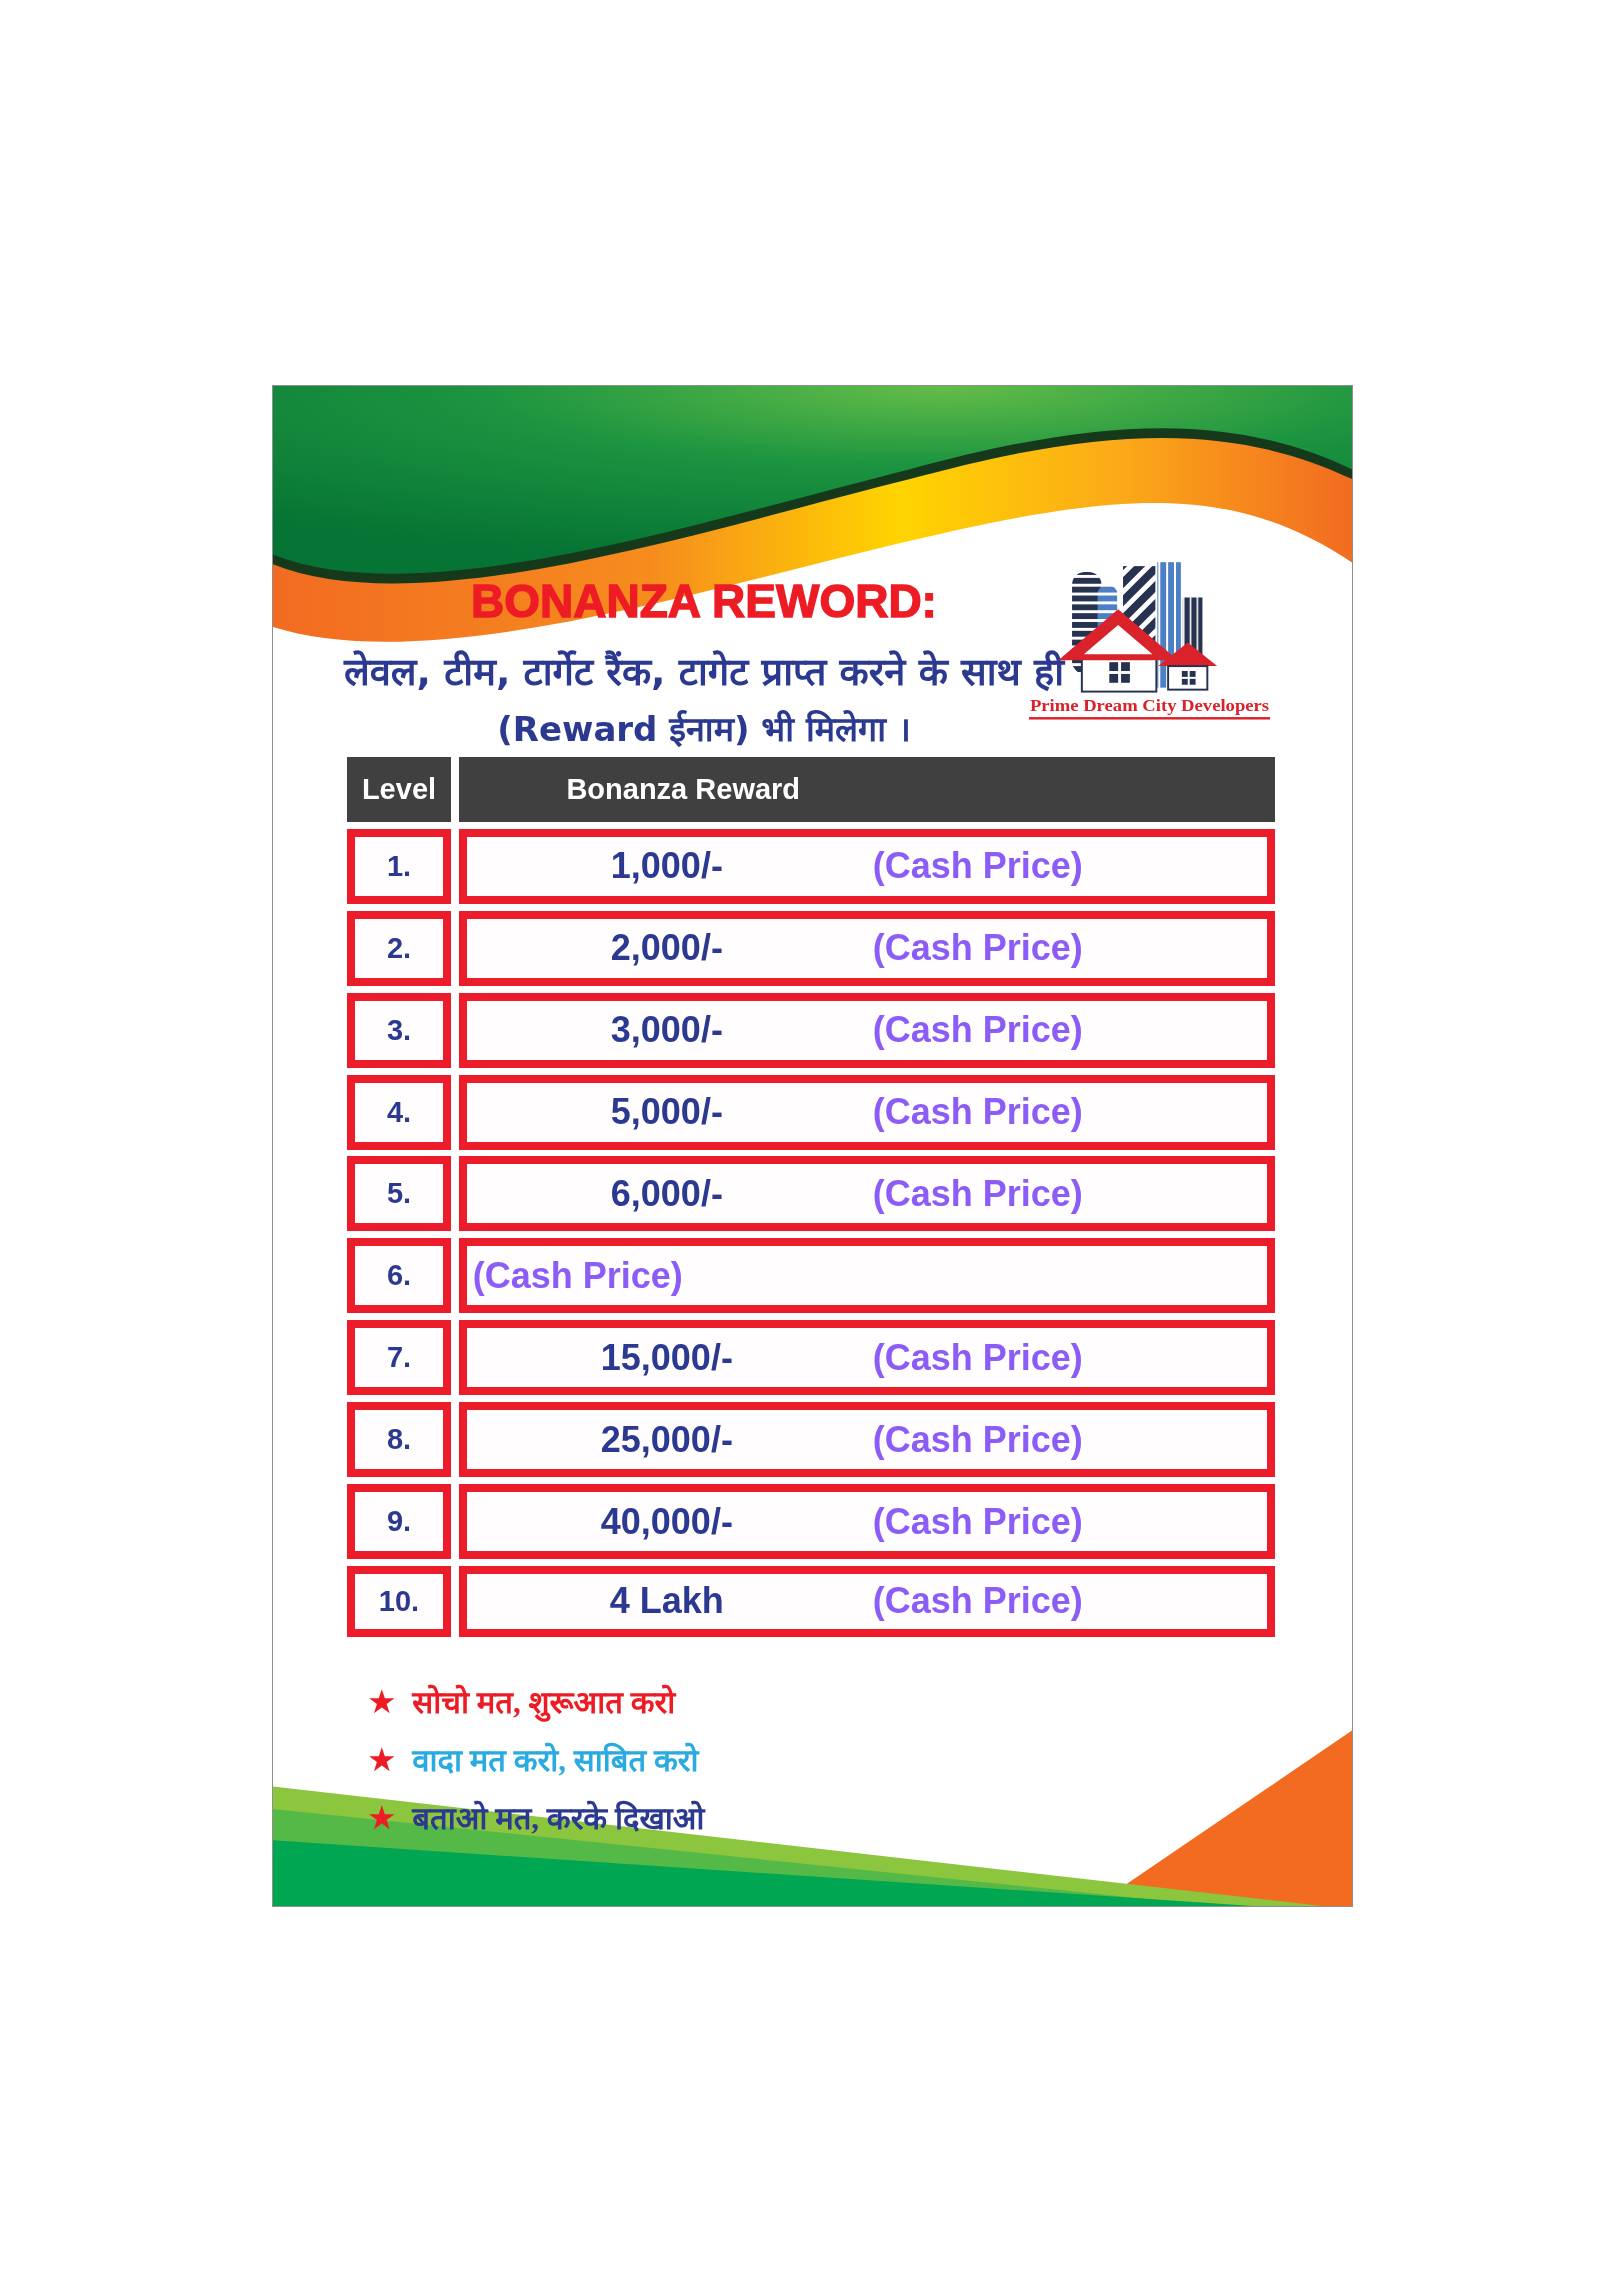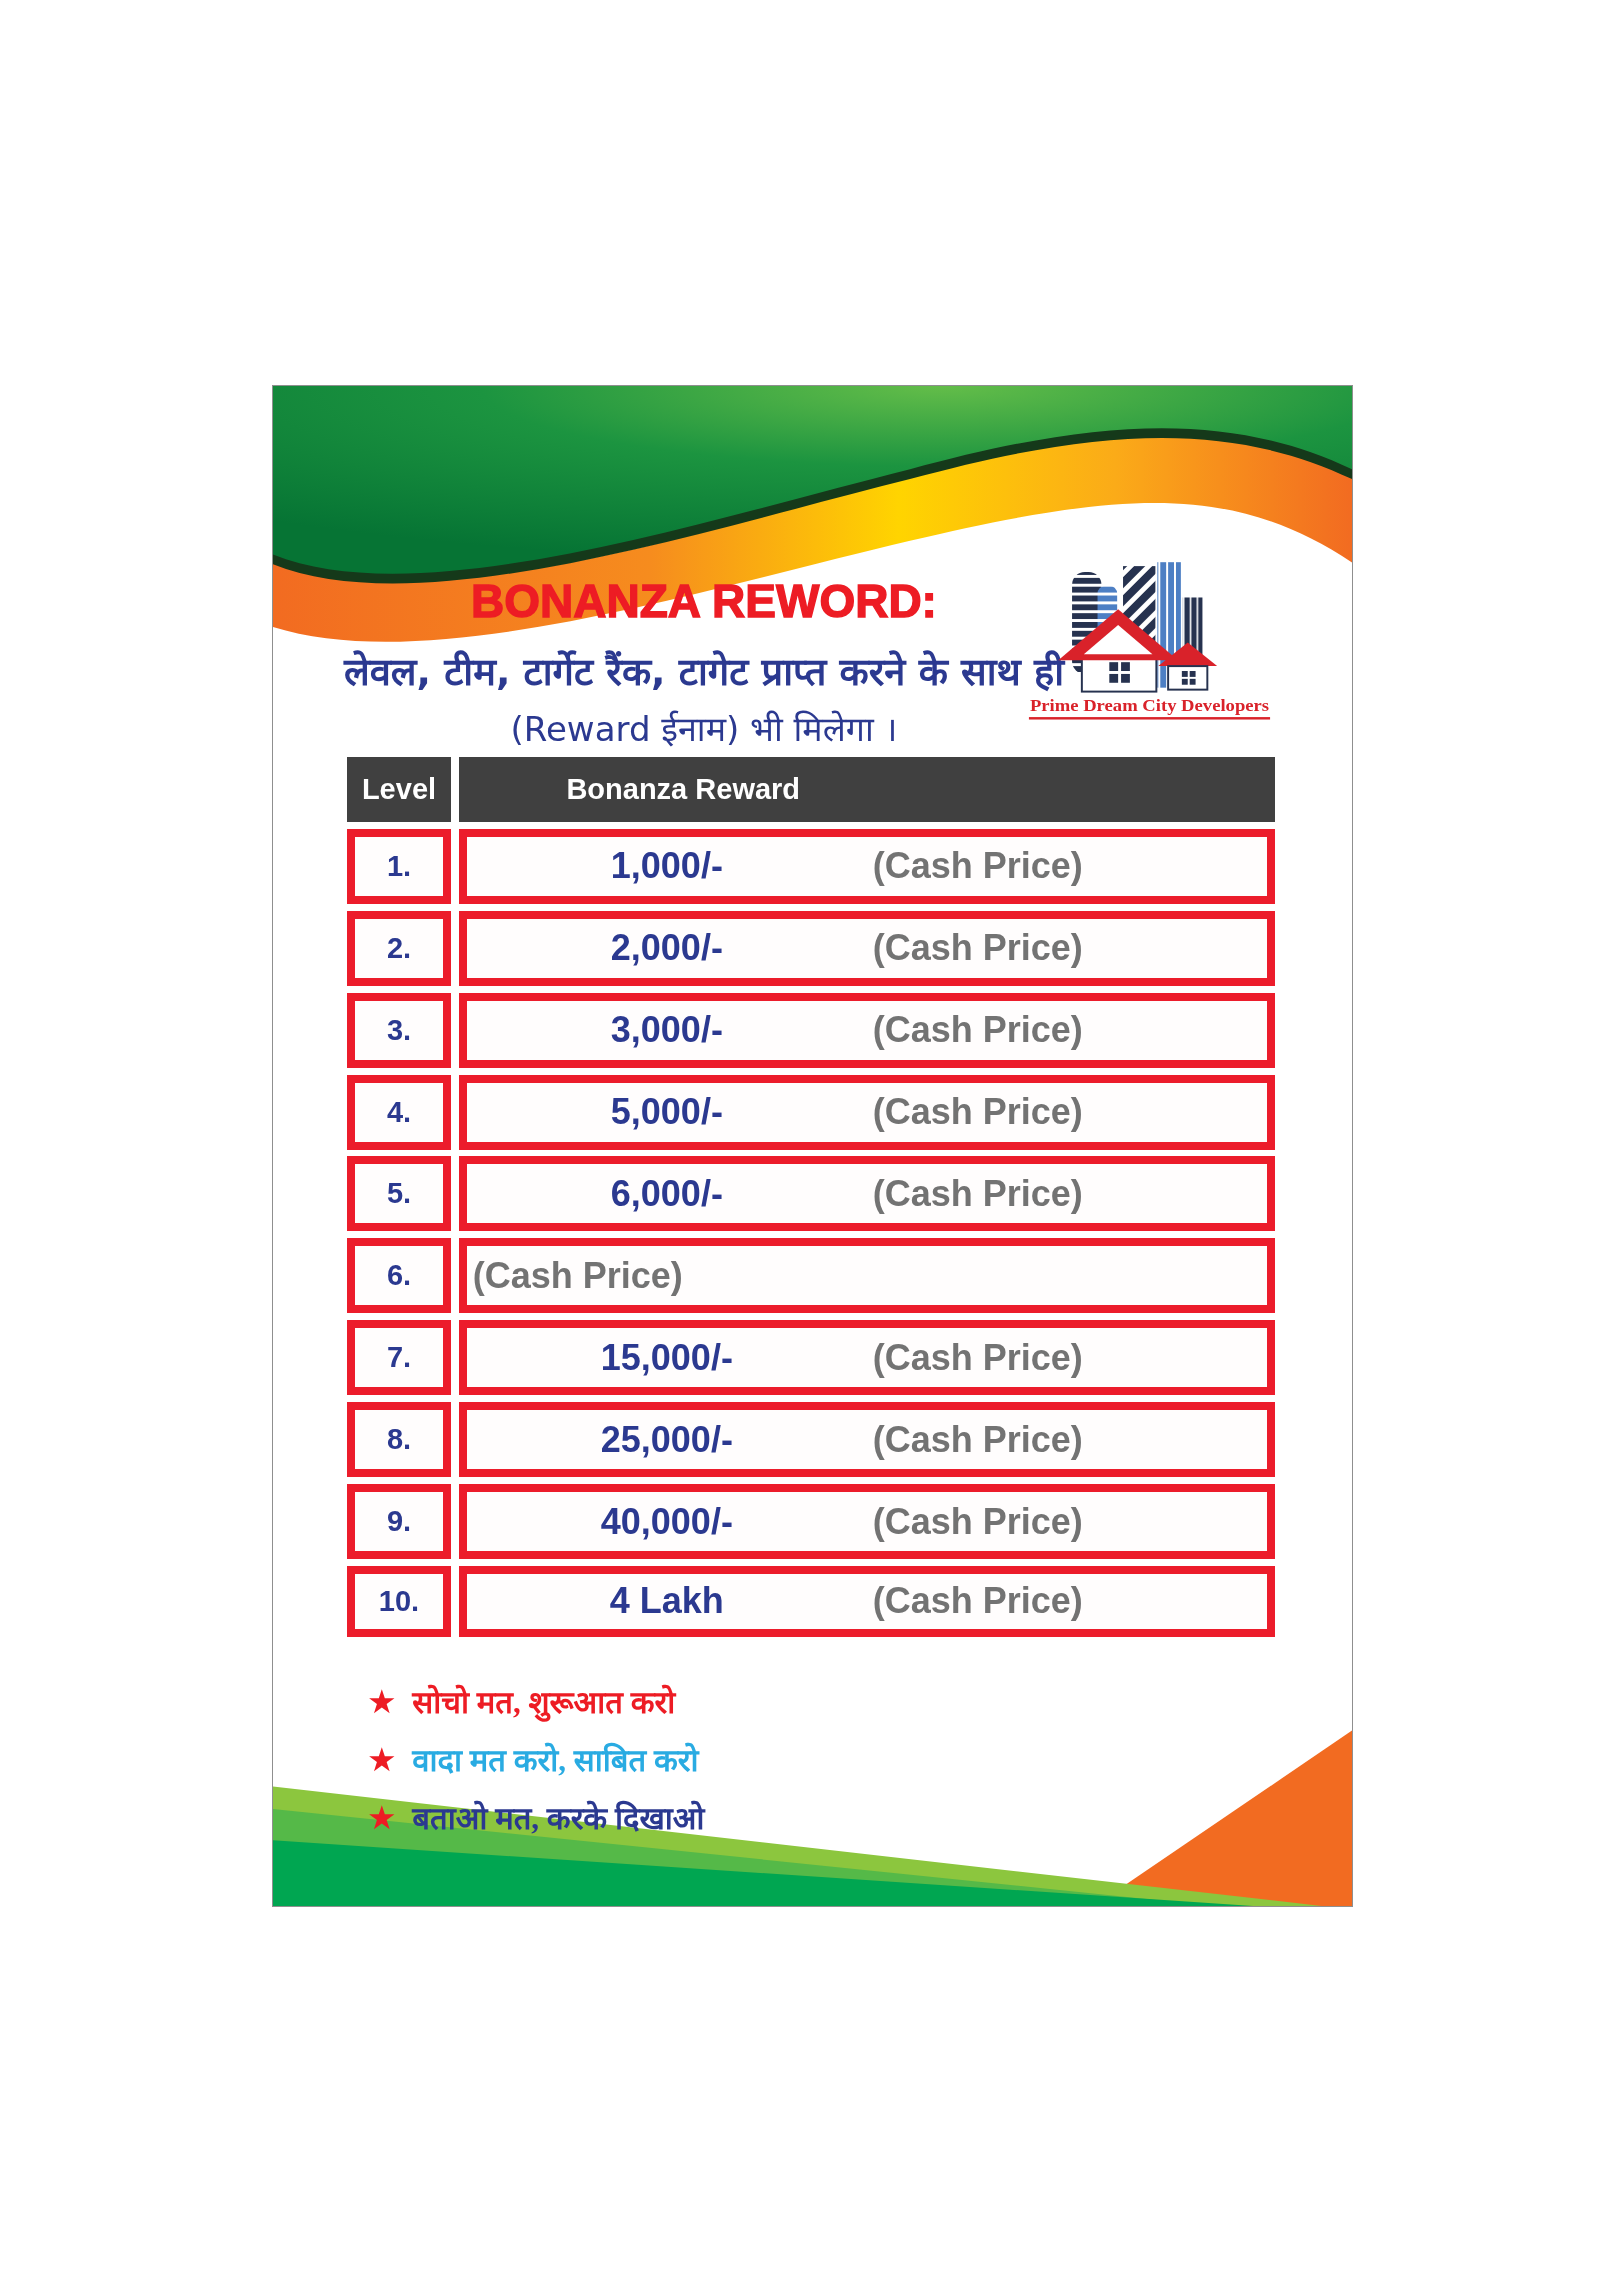--- a/index.html
+++ b/index.html
@@ -7,41 +7,41 @@
           font-family:"Liberation Sans","DejaVu Sans",sans-serif;padding-left:14px;}
   .page{position:absolute;left:272px;top:385px;width:1079px;height:1520px;
         background:#ffffff;border:1px solid #8f8f8f;overflow:hidden;box-sizing:content-box;}
   .deco{position:absolute;left:0;top:0;width:1079px;height:1520px;pointer-events:none;}
 
   
   .head-block{position:absolute;left:39px;top:188px;width:784px;text-align:center;}
   .title{font-size:46px;font-weight:bold;color:#ED1C24;letter-spacing:0px;
          -webkit-text-stroke:1.4px #ED1C24;}
   .sub1{margin-top:15.7px;font-size:38px;font-weight:bold;color:#2B3990;}
-  .sub2{margin-top:9.8px;font-size:34px;font-weight:normal;color:#2B3990;}
+  .sub2{margin-top:9.8px;font-size:34px;font-weight:bold;color:#2B3990;}
 
   
   .logo{position:absolute;left:752px;top:174px;width:249px;height:173px;}
 
   
   .tbl{position:absolute;left:74px;top:371px;width:928px;}
   .tbl-head{display:flex;gap:7.8px;height:65px;margin-bottom:6.9px;}
   .th{background:#404040;color:#ffffff;font-weight:bold;font-size:29px;
       display:flex;align-items:center;justify-content:center;}
   .th-level{width:104px;}
   .th-reward{flex:1;display:grid;grid-template-columns:55% 45%;align-items:center;}
   .th-reward span{text-align:center;}
   .trow{display:flex;gap:7.8px;height:75px;margin-bottom:6.9px;}
   .trow.last{height:71px;margin-bottom:0;}
   .cell{box-sizing:border-box;border:8.8px solid #EC1C2B;background:#fffdfd;}
   .cell-level{width:104px;display:flex;align-items:center;justify-content:center;
               color:#2B3990;font-weight:bold;font-size:29px;}
   .cell-reward{flex:1;display:grid;grid-template-columns:50% 50%;align-items:center;}
   .amount{text-align:center;color:#2B3990;font-weight:bold;font-size:36px;}
-  .cash{text-align:left;padding-left:5.9px;color:#737373;font-weight:bold;font-size:36px;}
+  .cash{text-align:left;padding-left:5.9px;color:#8b5cf6;font-weight:bold;font-size:36px;}
 
   
   .bullets{position:absolute;left:94px;top:1286px;}
   .bullet{display:flex;align-items:center;height:58px;gap:15.7px;}
   .star{color:#ED1C24;font-size:33px;line-height:1;}
   .btxt{font-size:31px;font-weight:bold;font-family:Liberation Serif, serif;}
   .sub1,.sub2{font-family:"DejaVu Sans","Liberation Sans",sans-serif;}
 </style>
 </head>
 <body>

